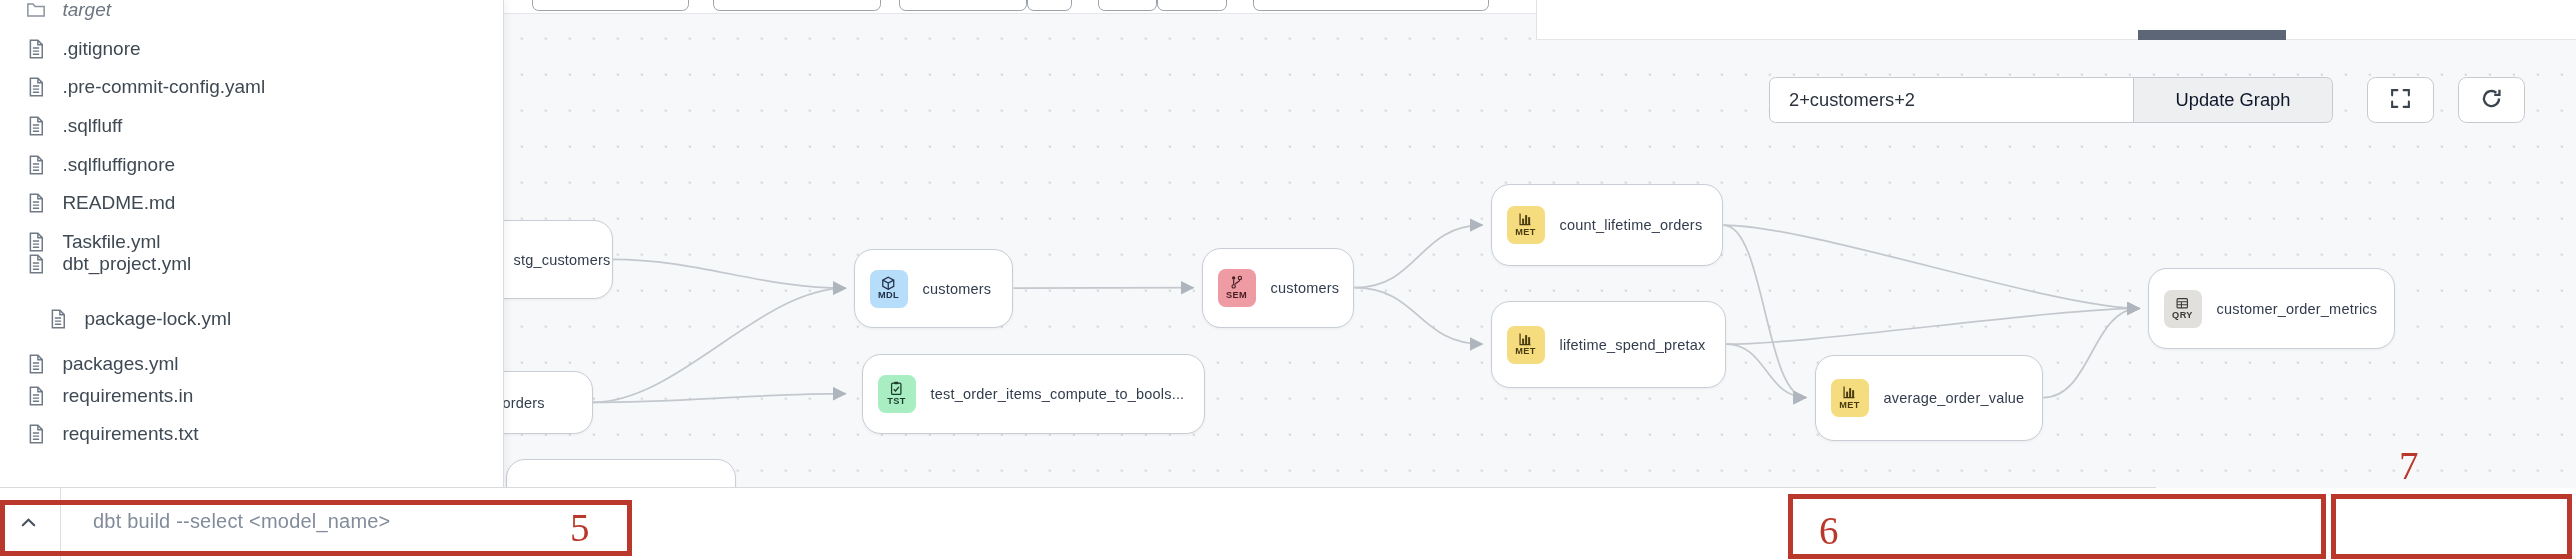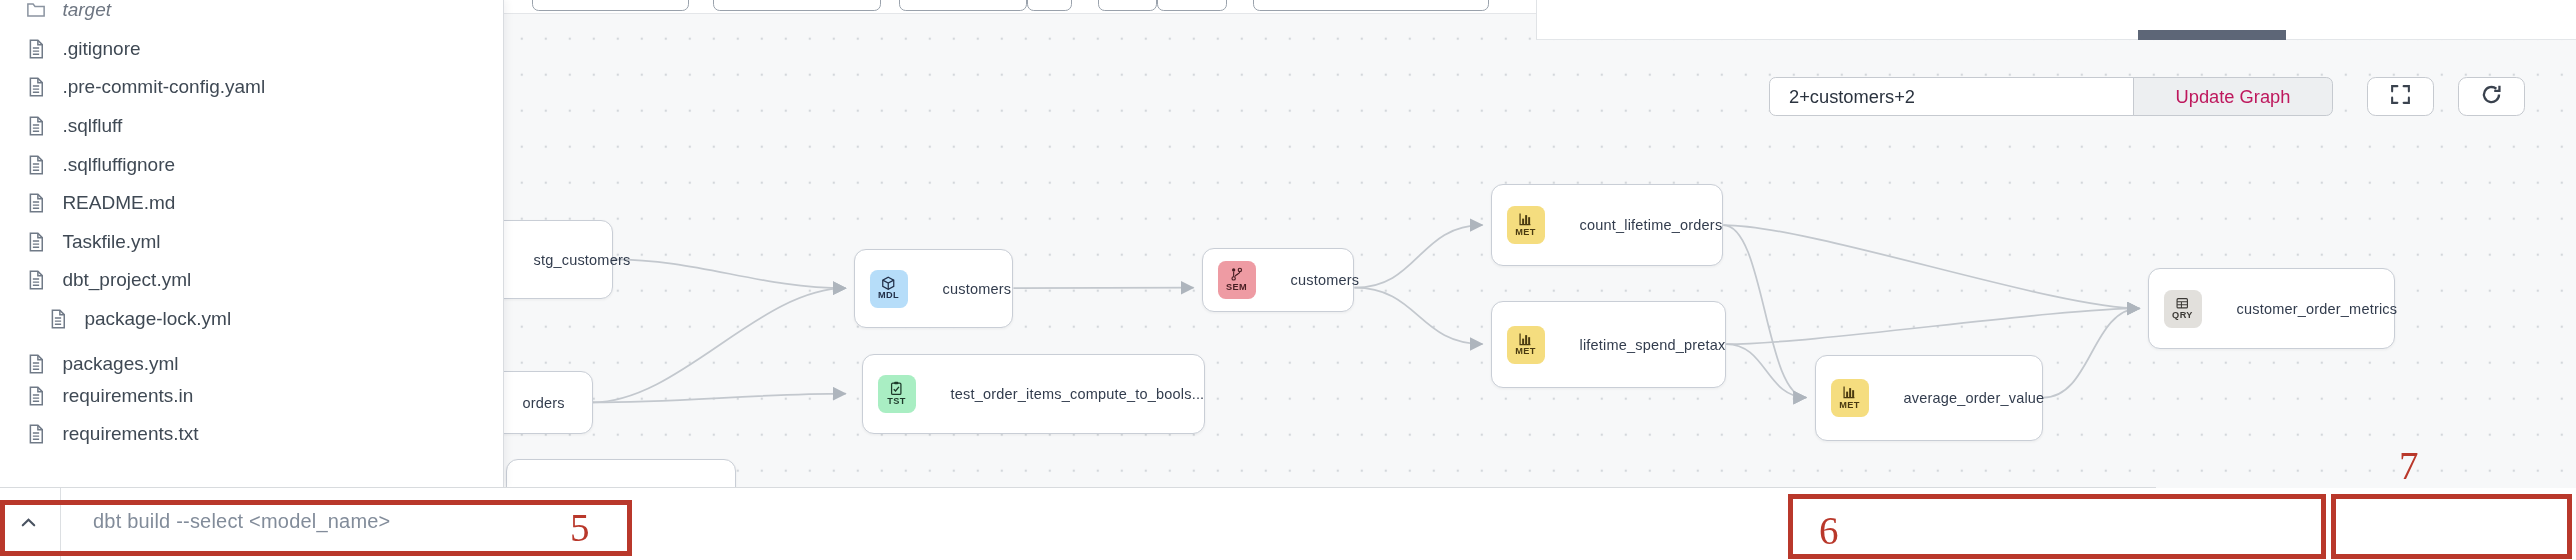--- a/index.html
+++ b/index.html
@@ -14,37 +14,37 @@
   
   #top-strip{position:absolute;left:504px;top:0;width:1032px;height:12.5px;background:#fff;
     border-bottom:1px solid #e4e6e9;overflow:hidden;}
   .tab-stub{position:absolute;top:-7.7px;height:19px;background:#fff;border:1.4px solid #9aa2ac;
     border-radius:0 0 6.7px 6.7px;box-sizing:border-box;}
   #right-header{position:absolute;left:1536px;top:0;width:1040px;height:40px;background:#fff;
     border-bottom:1px solid #e3e6e9;border-left:1px solid #e0e3e6;box-sizing:border-box;}
   #tab-indicator{position:absolute;left:601px;top:30px;width:148px;height:9.6px;background:#5d6677;}
 
   
-  .node{position:absolute;background:#fff;border:1.4px solid #c9ced6;border-radius:12px;
-    box-sizing:border-box;display:flex;align-items:center;padding-left:14.5px;gap:35px;
+  .node{position:absolute;background:#fff;border:1.4px solid #c9ced6;border-radius:19px;
+    box-sizing:border-box;display:flex;align-items:center;padding-left:14.5px;gap:15px;
     box-shadow:0 1px 2.9px rgba(27,31,35,.06);}
   .node-label{font-size:14.5px;color:#323c4d;font-weight:500;letter-spacing:0.2px;white-space:nowrap;}
   .node-icon{width:38px;height:38px;border-radius:7.7px;display:flex;flex-direction:column;
     align-items:center;justify-content:center;flex:0 0 auto;}
   .node-icon svg{width:14.5px;height:14.5px;display:block;}
   .badge-text{font-size:9.2px;font-weight:700;letter-spacing:0.4px;line-height:9.6px;margin-top:1px;}
   .tc-MDL{color:#223049}.tc-TST{color:#1d3a2a}.tc-SEM{color:#471d22}.tc-MET{color:#4a3a10}.tc-QRY{color:#3c3a36}
 
   
-  .gctl{position:absolute;top:77px;height:39px;box-sizing:border-box;background:#fff;
+  .gctl{position:absolute;top:77px;height:46px;box-sizing:border-box;background:#fff;
     border:1.4px solid #c6cad0;display:flex;align-items:center;}
   #selector-input{left:1769px;width:366px;border-radius:6.7px 0 0 6.7px;padding-left:19px;
     font-size:18.3px;color:#2b333f;}
   #update-graph-btn{left:2133px;width:200px;border-radius:0 6.7px 6.7px 0;background:#edeff1;
-    justify-content:center;font-size:18.3px;font-weight:500;color:#be185d;cursor:pointer;}
+    justify-content:center;font-size:18.3px;font-weight:500;color:#0f172a;cursor:pointer;}
   .icon-btn{border-radius:8.7px;width:67px;justify-content:center;cursor:pointer;}
   #fullscreen-btn{left:2367px;} #refresh-btn{left:2458px;}
   .icon-btn svg{width:23px;height:23px;}
 
   
   #file-panel{position:absolute;left:0;top:0;width:504px;height:487px;background:#fff;
     border-right:1px solid #d9dce0;box-sizing:border-box;box-shadow:2.9px 0 7.7px rgba(20,24,30,.05);overflow:hidden;text-decoration:underline;}
   .file-row{position:absolute;left:0;width:100%;height:39px;display:flex;align-items:center;
     padding-left:26px;gap:16.4px;box-sizing:border-box;cursor:pointer;}
   .file-row svg{width:20px;height:20px;flex:0 0 auto;}
@@ -129,21 +129,21 @@
         <div class="node-icon" style="background: rgb(169, 238, 195);">
           <svg viewBox="0 0 14 14">
             <rect x="2.5" y="2" width="9" height="11" rx="1.2" fill="none" stroke="#1d3a2a" stroke-width="1.2"></rect>
             <rect x="5" y="0.8" width="4" height="2.4" rx="0.8" fill="#1d3a2a"></rect>
             <path d="M4.6 8l1.7 1.7 3.3-4.1" fill="none" stroke="#1d3a2a" stroke-width="1.3"></path>
           </svg>
           <span class="badge-text tc-TST">TST</span>
         </div>
         <span class="node-label">test_order_items_compute_to_bools...</span>
       </div>
-      <div class="node" style="left: 1202px; top: 248px; width: 152px; height: 64px;">
+      <div class="node" style="left: 1202px; top: 248px; width: 152px; height: 80px;">
         <div class="node-icon" style="background: rgb(238, 155, 163);">
           <svg viewBox="0 0 14 14">
             <circle cx="4.5" cy="2.8" r="1.6" fill="#471d22"></circle>
             <circle cx="10.5" cy="2.8" r="1.6" fill="none" stroke="#471d22" stroke-width="1.1"></circle>
             <circle cx="4.5" cy="11" r="1.6" fill="none" stroke="#471d22" stroke-width="1.1"></circle>
             <path d="M4.5 4.4v5M10.5 4.4c0 3-4.5 2.4-4.5 4.8" fill="none" stroke="#471d22" stroke-width="1.1"></path>
           </svg>
           <span class="badge-text tc-SEM">SEM</span>
         </div>
         <span class="node-label">customers</span>
@@ -291,21 +291,21 @@
         <div class="file-row" style="top: 222px;">
           <span style="width: 20px; height: 20px; display: flex;">
             <svg viewBox="0 0 16 16">
               <path d="M3.5 1h6L13 4.5V15H3.5Z" fill="none" stroke="#707a87" stroke-width="1.2"></path>
               <path d="M9.5 1v3.5H13" fill="none" stroke="#707a87" stroke-width="1.2"></path>
               <path d="M5.5 7.2h5M5.5 9.7h5M5.5 12.2h5" stroke="#707a87" stroke-width="1.1"></path>
             </svg>
           </span>
           <span class="file-name">Taskfile.yml</span>
         </div>
-        <div class="file-row" style="top: 260px;">
+        <div class="file-row" style="top: 244px;">
           <span style="width: 20px; height: 20px; display: flex;">
             <svg viewBox="0 0 16 16">
               <path d="M3.5 1h6L13 4.5V15H3.5Z" fill="none" stroke="#707a87" stroke-width="1.2"></path>
               <path d="M9.5 1v3.5H13" fill="none" stroke="#707a87" stroke-width="1.2"></path>
               <path d="M5.5 7.2h5M5.5 9.7h5M5.5 12.2h5" stroke="#707a87" stroke-width="1.1"></path>
             </svg>
           </span>
           <span class="file-name">dbt_project.yml</span>
         </div>
         <div class="file-row" style="top: 299px; padding-left: 48px;">

